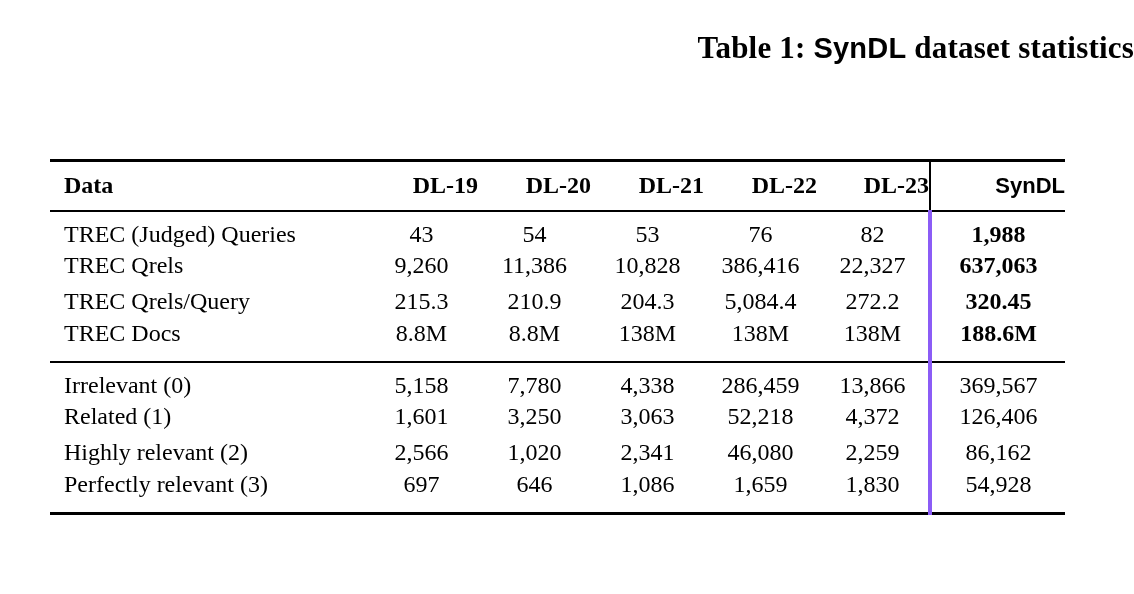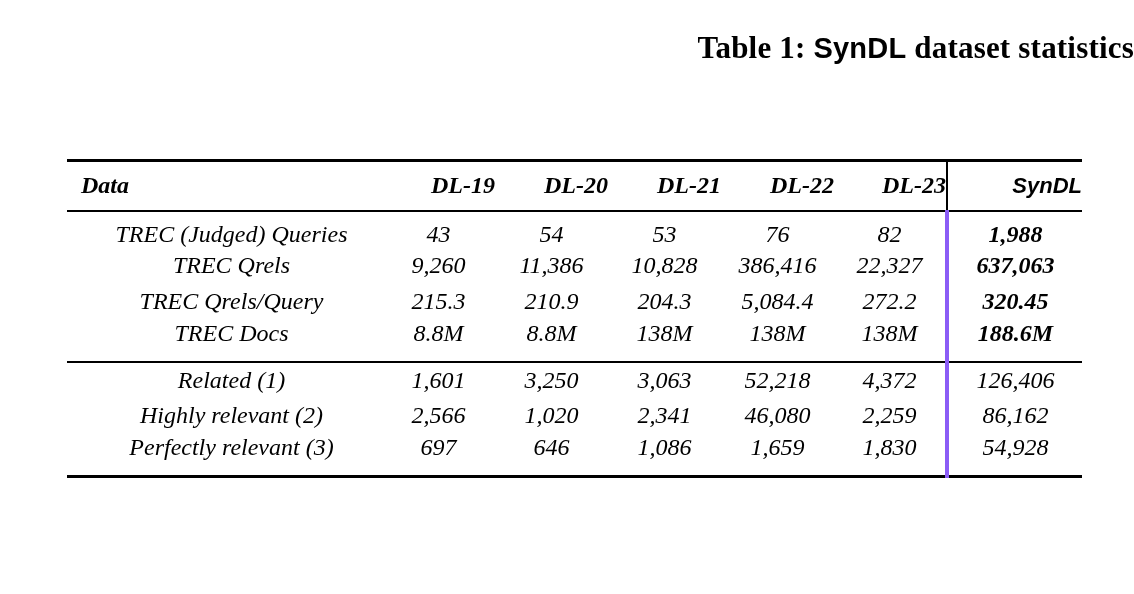--- a/index.html
+++ b/index.html
@@ -20,29 +20,28 @@
     letter-spacing: 0.2px;
   }
   .caption .brand {
     font-family: "Liberation Sans", sans-serif;
     font-weight: 700;
     font-size: 29px;
   }
 
   table.stats {
     position: absolute;
-    left: 67px;
+    left: 50px;
     top: 129px;
     width: 1015px;
     border-collapse: collapse;
     table-layout: fixed;
     border-top: 3px solid #000;
     border-bottom: 3px solid #000;
     font-size: 24px;
-    font-style: italic;
   }
   col.c-data  { width: 315px; }
   col.c-dl    { width: 113px; }
   col.c-syndl { width: 135px; }
 
   thead th {
     font-weight: 700;
     text-align: right;
     height: 50px;
     vertical-align: middle;
@@ -54,21 +53,21 @@
     font-size: 22px;
     border-left: 2px solid #000;
   }
 
   tbody td {
     height: 36px;
     text-align: center;
     vertical-align: middle;
     white-space: nowrap;
   }
-  tbody td.row-label { text-align: center; padding-left: 14px; }
+  tbody td.row-label { text-align: left; padding-left: 14px; }
   tbody td.syndl { border-left: 4px solid #8b5cf6; }
   tbody.syndl-bold td.syndl { font-weight: 700; }
   tbody.sec-divider { border-top: 2px solid #000; }
   tbody tr.first td { padding-top: 9px; }
   tbody tr.last td  { padding-bottom: 14px; }
 </style>
 </head>
 <body>
 
 <div class="page">
@@ -129,20 +128,29 @@
           <td class="row-label">TREC Docs</td>
           <td>8.8M</td>
           <td>8.8M</td>
           <td>138M</td>
           <td>138M</td>
           <td>138M</td>
           <td class="syndl">188.6M</td>
         </tr>
       </tbody>
       <tbody class="sec-divider">
+        <tr class="first">
+          <td class="row-label">Irrelevant (0)</td>
+          <td>5,158</td>
+          <td>7,780</td>
+          <td>4,338</td>
+          <td>286,459</td>
+          <td>13,866</td>
+          <td class="syndl">369,567</td>
+        </tr>
         <tr>
           <td class="row-label">Related (1)</td>
           <td>1,601</td>
           <td>3,250</td>
           <td>3,063</td>
           <td>52,218</td>
           <td>4,372</td>
           <td class="syndl">126,406</td>
         </tr>
         <tr>

